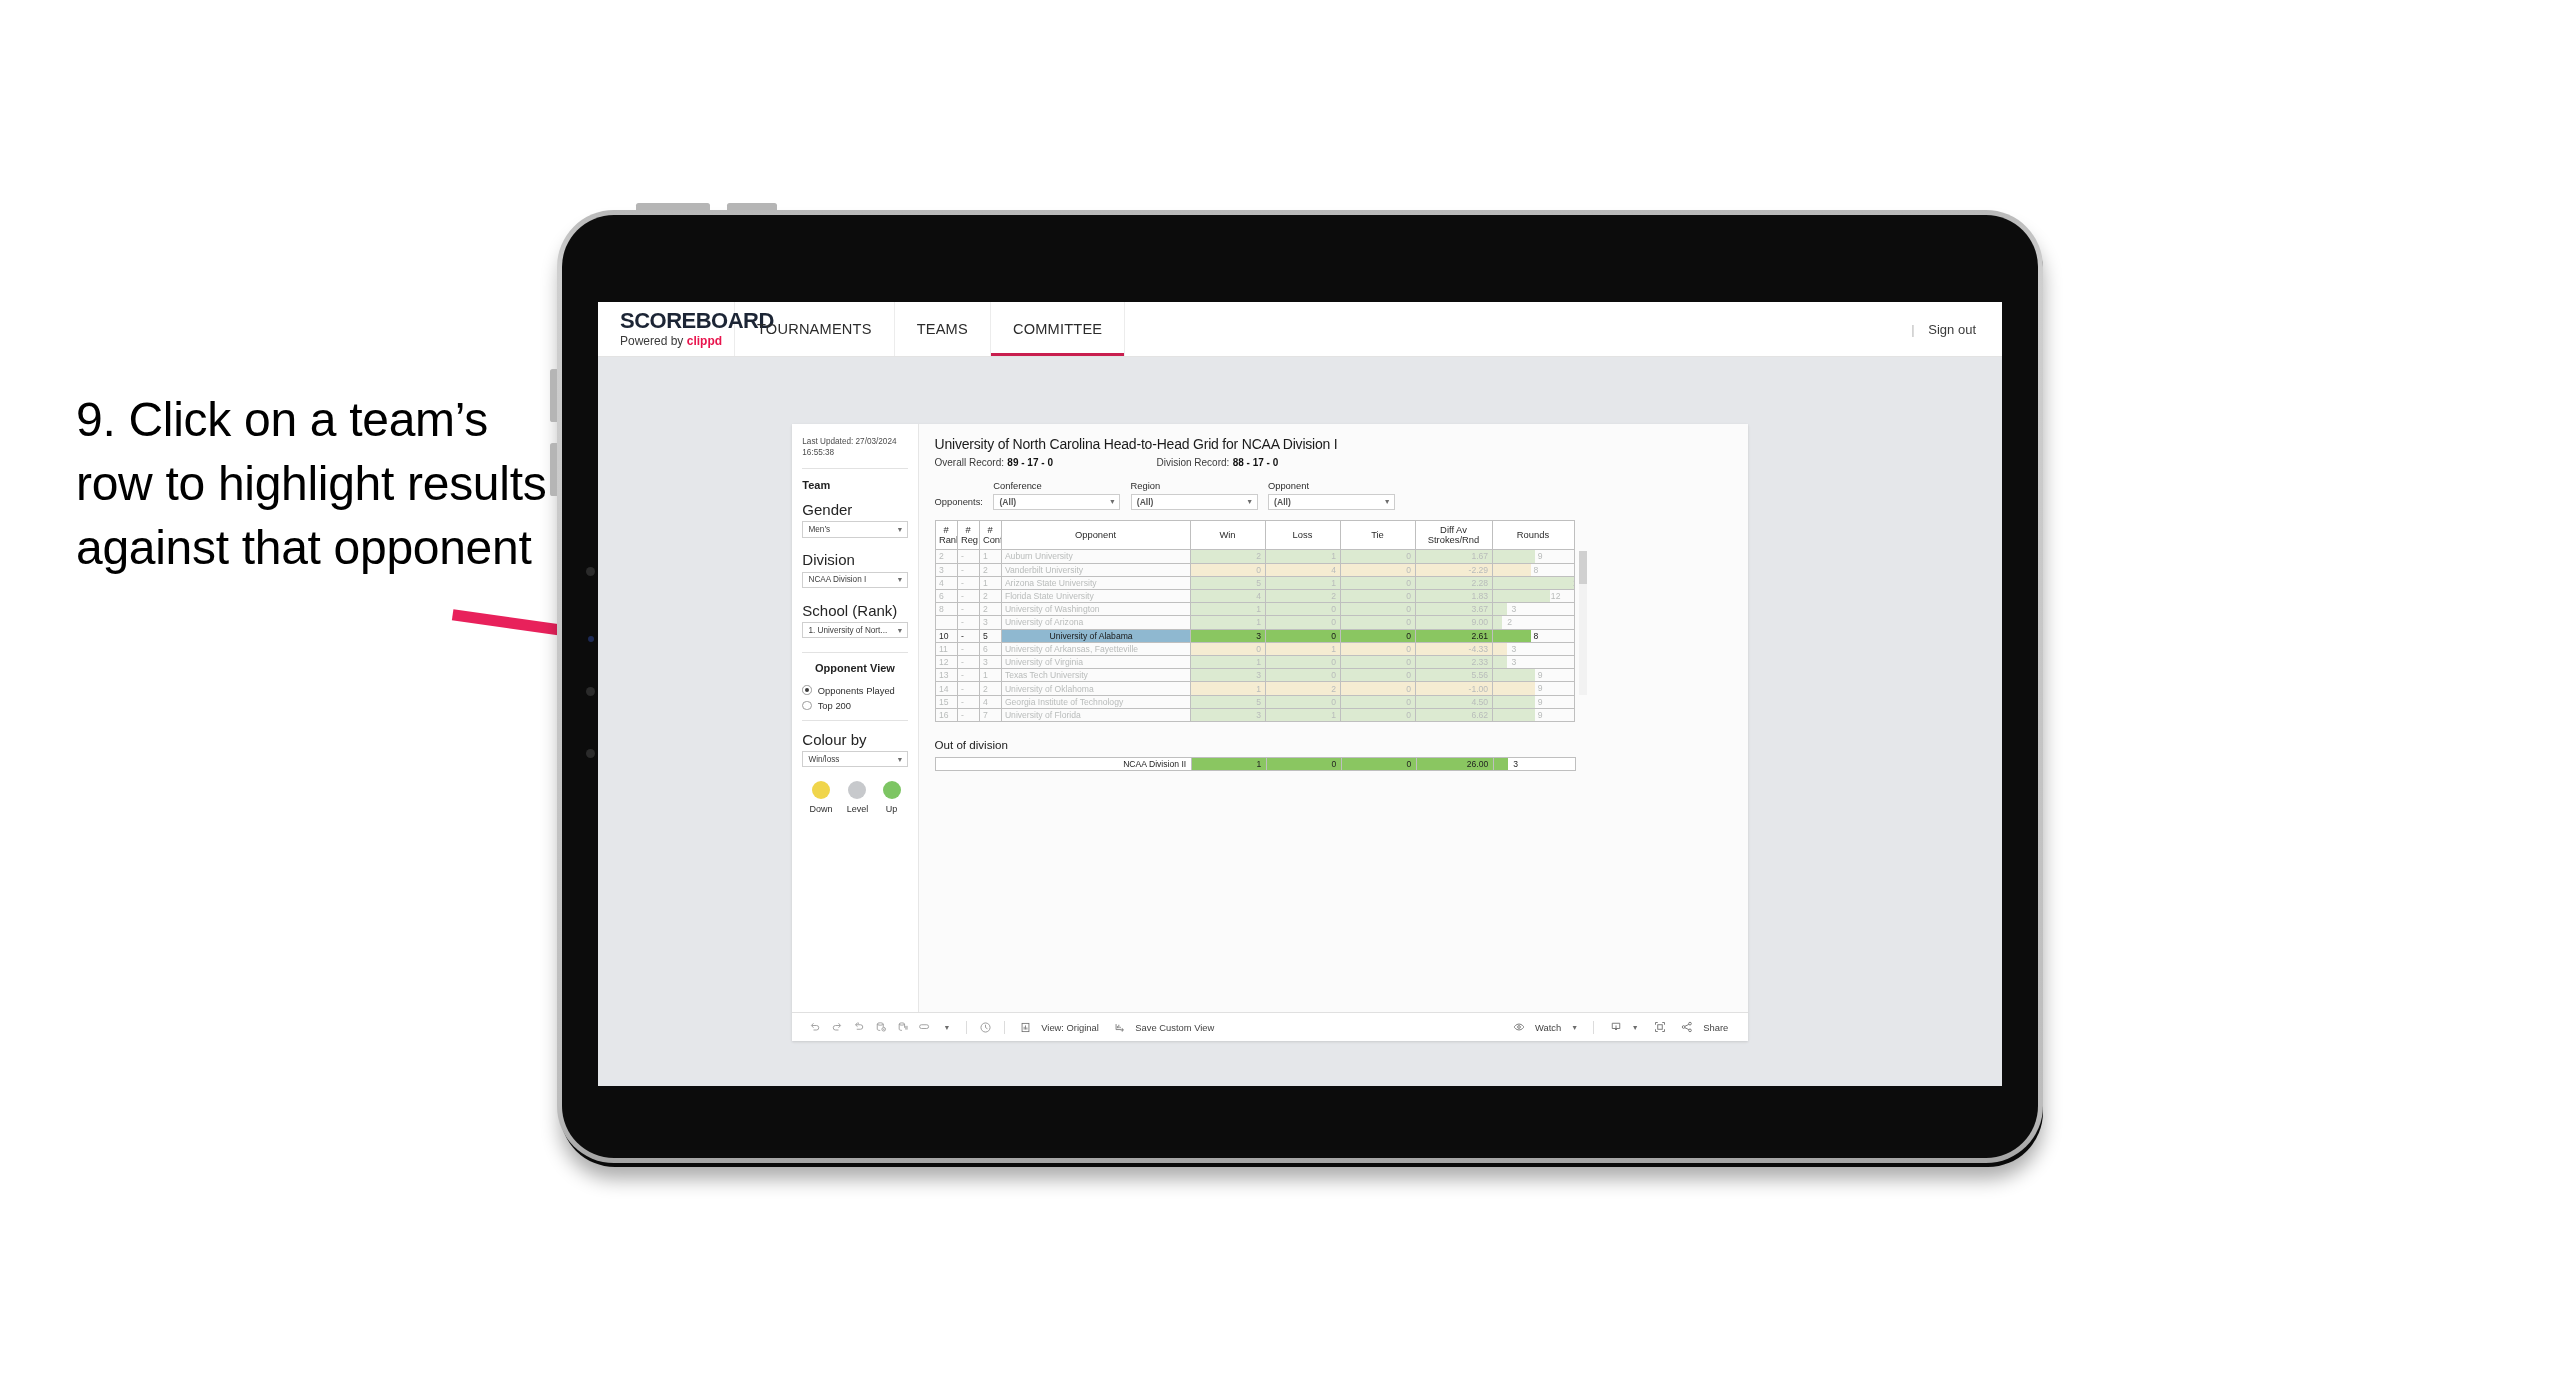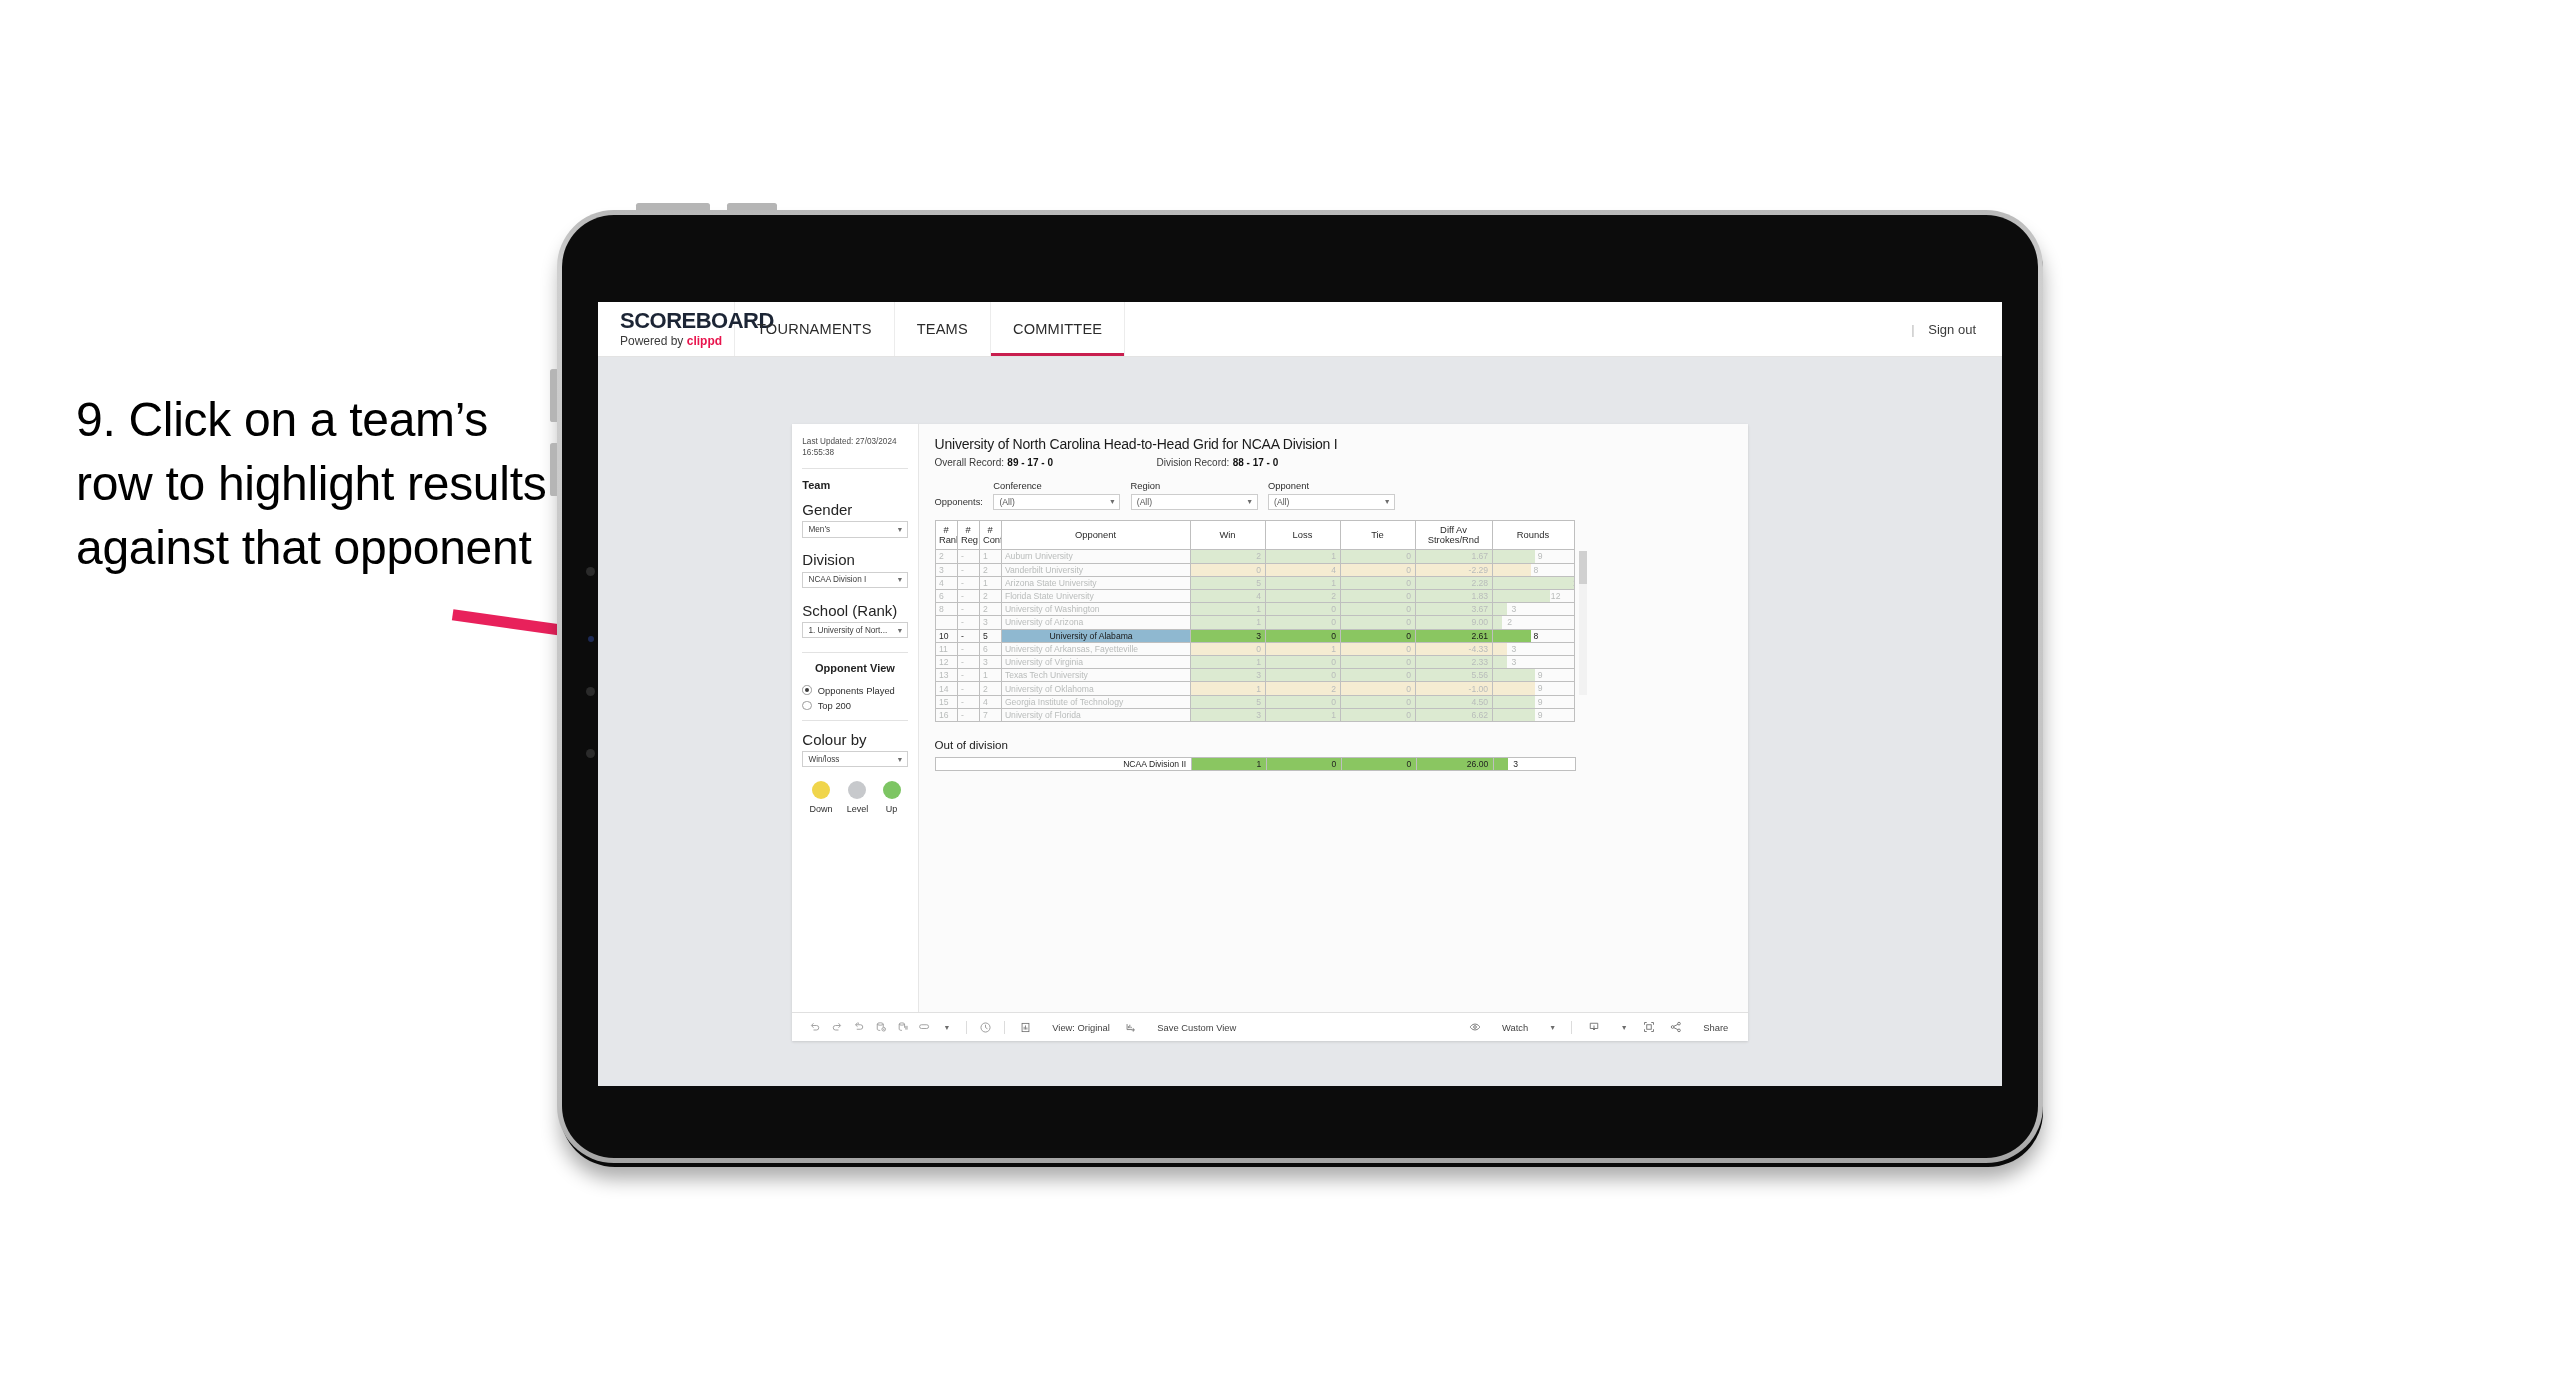--- a/index.html
+++ b/index.html
@@ -156,21 +156,21 @@
   #rec-overall { width: 222px; }
 
   
   #filters { margin-top: 12px; display: flex; align-items: flex-end; gap: 10.3px; }
   #filters-label { font-size: 9.4px; color: #333; padding-bottom: 3.4px; }
   .filter-block { width: 127px; }
   .filter-lbl { font-size: 9.4px; color: #2c2c2c; margin-bottom: 2.6px; }
   .filter-sel {
     height: 16.3px; border: 0.9px solid #cdcdcd; background: #fff;
     display: flex; align-items: center; justify-content: space-between;
-    padding: 0 3.4px 0 5.2px; font-size: 8.6px; color: #555; cursor: pointer;
+    padding: 0 3.4px 0 5.2px; font-size: 8.6px; color: #555; cursor: pointer; font-weight: bold;
   }
   .filter-sel .caret { color: #6d6d6d; font-size: 6.9px; }
 
   
   #grid-wrap { margin-top: 10.3px; position: relative; width: 640px; }
   table.grid { border-collapse: collapse; width: 640px; table-layout: fixed; font-size: 8.6px; }
   table.grid th, table.grid td {
     border: 0.9px solid #bfbfbf; height: 12.2px; padding: 0 3.4px;
     color: #2b2b2b; overflow: hidden; white-space: nowrap;
   }
@@ -201,21 +201,21 @@
   td.ood-rounds { padding: 0; position: relative; background: #fff; }
 
   
   #toolbar {
     height: 29px; background: #ffffff; border-top: 0.9px solid #e0e0e0;
     display: flex; align-items: center; padding: 0 12px; gap: 0px;
     font-size: 9.4px; color: #4a4a4a;
   }
   .tb-icon { width: 22px; height: 19px; display: flex; align-items: center; justify-content: center; cursor: pointer; color: #9a9a9a; }
   .tb-sep { width: 0.9px; height: 13px; background: #dcdcdc; margin: 0 7.7px; }
-  .tb-btn { display: flex; align-items: center; gap: 21px; padding: 0 7.7px; cursor: pointer; color: #444; }
+  .tb-btn { display: flex; align-items: center; gap: 10px; padding: 0 7.7px; cursor: pointer; color: #444; }
   .tb-flex { flex: 1; }
   .caret-sm { font-size: 6.9px; color: #6d6d6d; }
 </style>
 </head>
 <body>
 
 <div id="annotation">9. Click on a team’s row to highlight results against that opponent</div>
 
 <svg id="arrow-svg" viewBox="0 0 700 140">
   <line x1="6" y1="16" x2="600" y2="100" stroke="#E8215B" stroke-width="13"></line>

